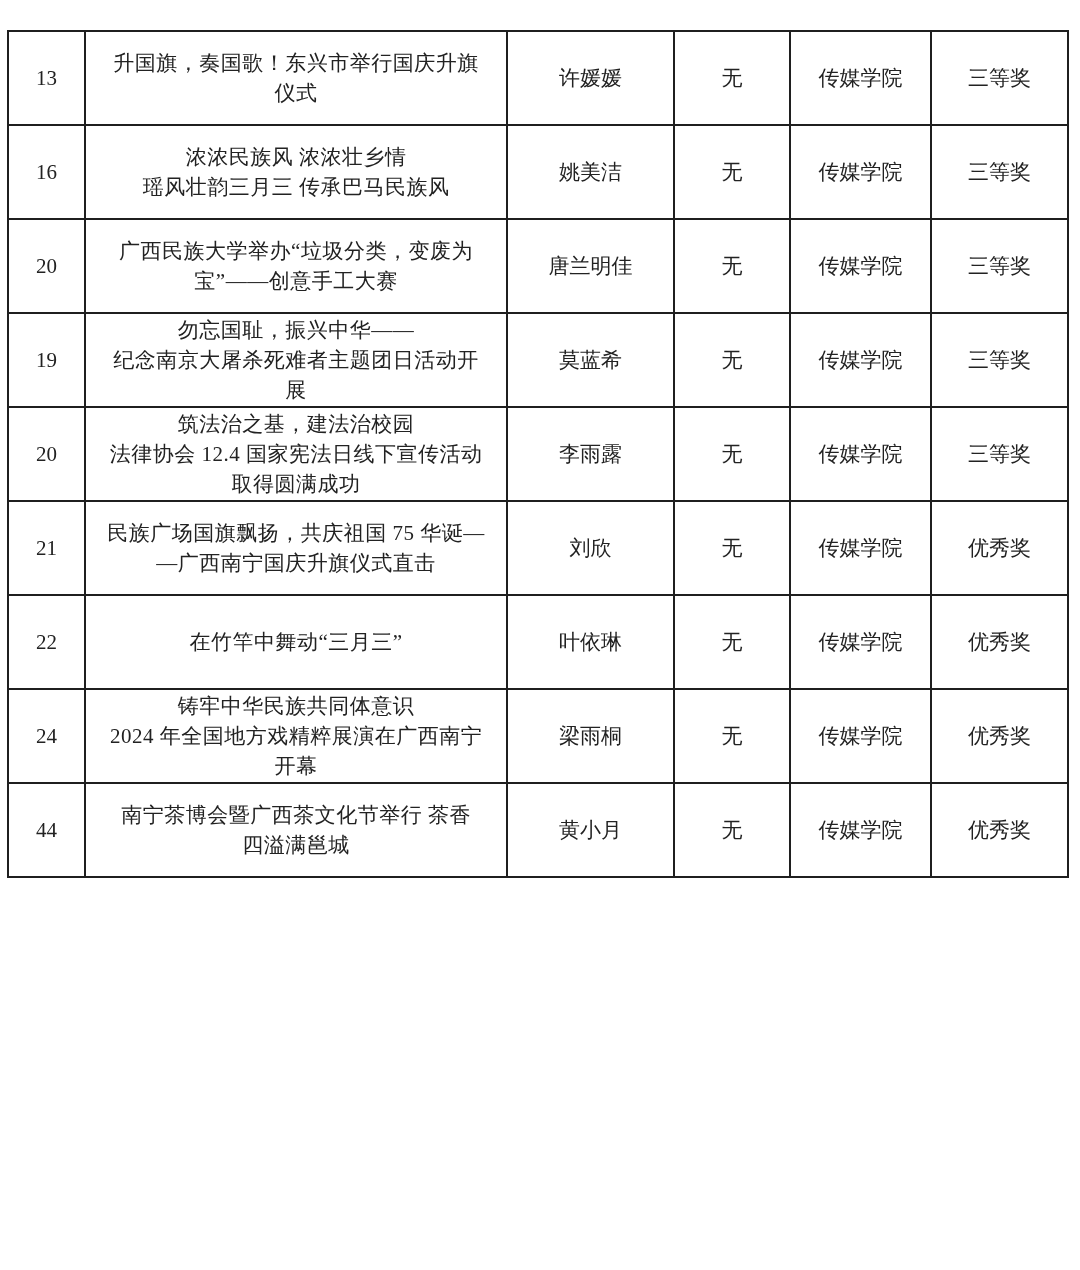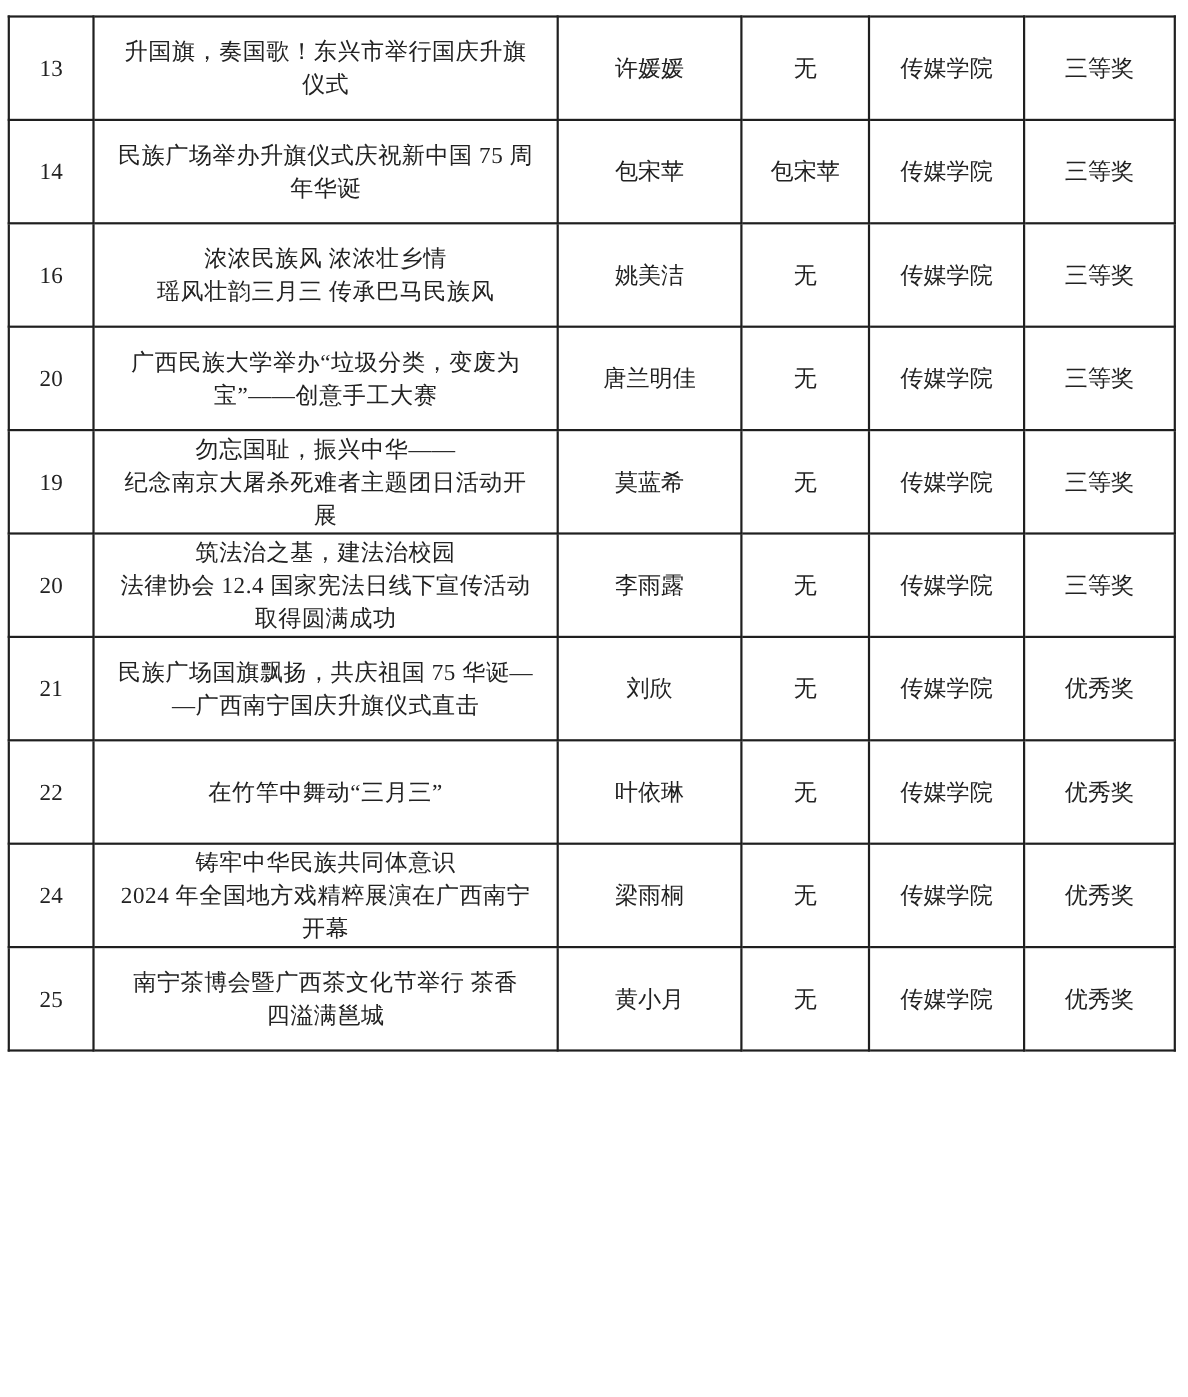--- a/index.html
+++ b/index.html
@@ -11,21 +11,21 @@
     width: 1080px;
     height: 1270px;
     position: relative;
     overflow: hidden;
     font-family: "DejaVu Sans", "Liberation Sans", sans-serif;
     color: #1a1a1a;
   }
   .awards-table {
     position: absolute;
     left: 7px;
-    top: 14px;
+    top: 30px;
     width: 1060px;
     border-collapse: collapse;
     table-layout: fixed;
   }
   .awards-table td {
     border: 2px solid #1f1f1f;
     text-align: center;
     vertical-align: middle;
     height: 92px;
     padding: 0 6px;
@@ -62,29 +62,20 @@
       <col class="c-college">
       <col class="c-award">
   </colgroup>
   <tbody>
     <tr>
       <td class="col-no">13</td>
       <td class="col-title">升国旗，奏国歌！东兴市举行国庆升旗
 仪式</td>
       <td>许媛媛</td>
       <td>无</td>
-      <td>传媒学院</td>
-      <td>三等奖</td>
-    </tr>
-    <tr>
-      <td class="col-no">14</td>
-      <td class="col-title">民族广场举办升旗仪式庆祝新中国 75 周
-年华诞</td>
-      <td>包宋苹</td>
-      <td>包宋苹</td>
       <td>传媒学院</td>
       <td>三等奖</td>
     </tr>
     <tr>
       <td class="col-no">16</td>
       <td class="col-title">浓浓民族风  浓浓壮乡情
 瑶风壮韵三月三  传承巴马民族风</td>
       <td>姚美洁</td>
       <td>无</td>
       <td>传媒学院</td>
@@ -140,21 +131,21 @@
       <td class="col-no">24</td>
       <td class="col-title">铸牢中华民族共同体意识
 2024 年全国地方戏精粹展演在广西南宁
 开幕</td>
       <td>梁雨桐</td>
       <td>无</td>
       <td>传媒学院</td>
       <td>优秀奖</td>
     </tr>
     <tr>
-      <td class="col-no">25</td>
+      <td class="col-no">44</td>
       <td class="col-title">南宁茶博会暨广西茶文化节举行  茶香
 四溢满邕城</td>
       <td>黄小月</td>
       <td>无</td>
       <td>传媒学院</td>
       <td>优秀奖</td>
     </tr>
   </tbody>
 </table>
 

